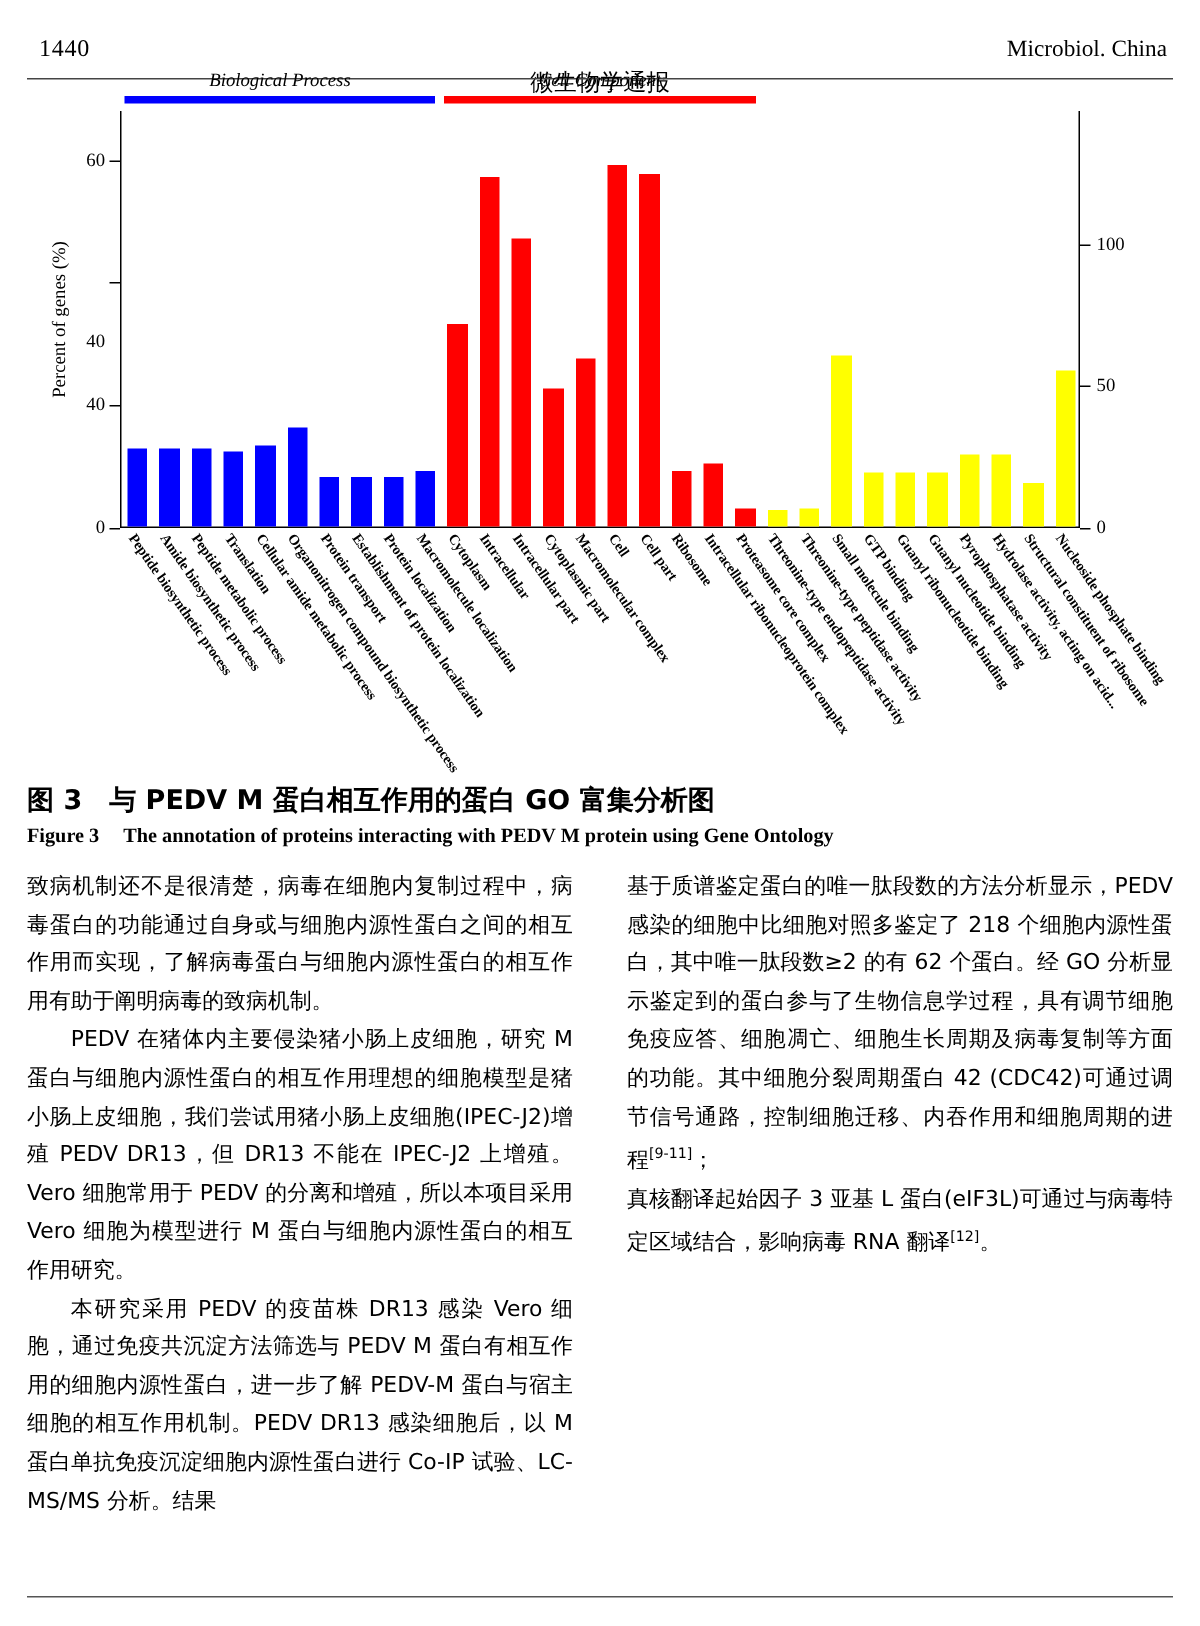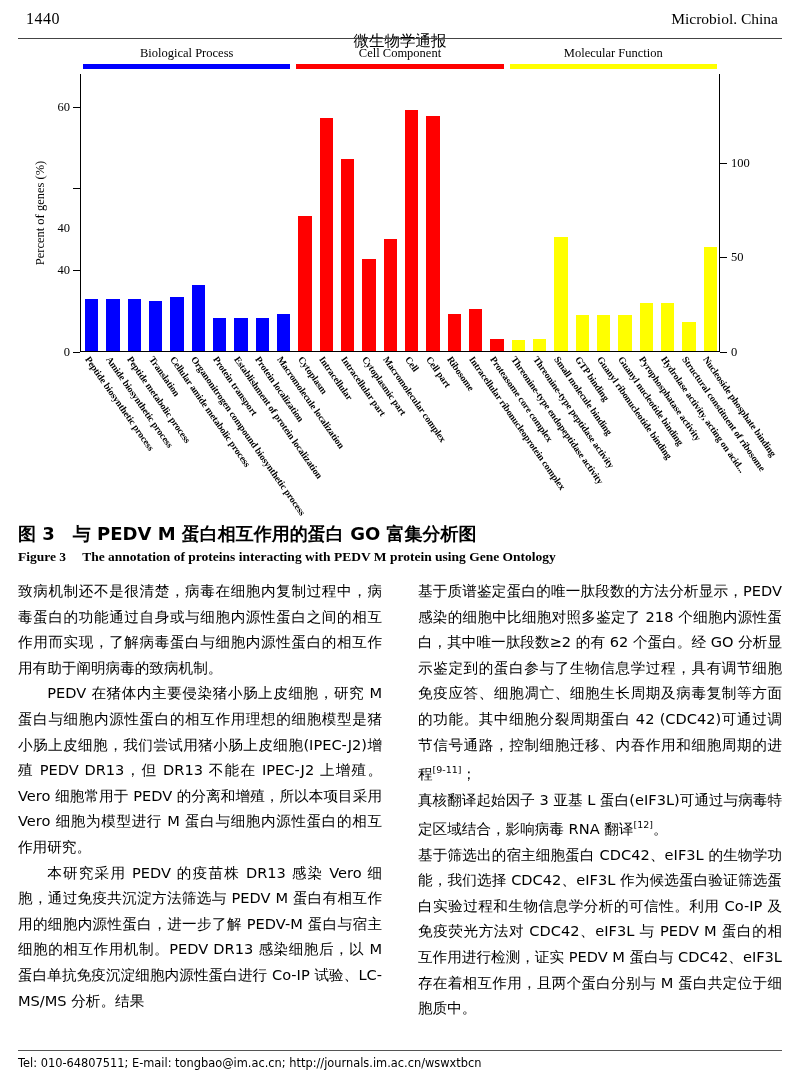--- a/index.html
+++ b/index.html
@@ -8,32 +8,32 @@
     background:#ffffff;
     font-family:"Liberation Serif", serif;
     color:#000;
     overflow:hidden;
     position:relative;
   }
   .page{position:relative;width:800px;height:1084px;}
 
   
   .runhead{
-    position:absolute;left:18px;top:8px;width:764px;height:34px;
+    position:absolute;left:18px;top:22px;width:764px;height:34px;
   }
   .runhead .pageno{position:absolute;left:8px;top:2px;font-size:16px;letter-spacing:.5px;}
   .runhead .journal-cn{position:absolute;left:0;right:0;top:2px;text-align:center;font-size:15.5px;font-family:Liberation Serif, serif;margin-top:21px;}
   .runhead .journal-en{position:absolute;right:4px;top:2px;font-size:15.5px;}
   .runhead .rule{position:absolute;left:0;right:0;top:30px;border-top:1.6px solid #444;}
 
   
   .figure{position:absolute;left:0;top:46px;width:800px;height:470px;}
 
   .cat-headers{position:absolute;left:0;top:0;width:800px;height:24px;}
-  .cat{position:absolute;text-align:center;font-size:12.5px;}
+  .cat{position:absolute;text-align:center;font-size:12.5px;font-style:italic;}
   .cat .cat-label{display:block;white-space:nowrap;}
   .cat .cat-rule{display:block;height:5px;margin-top:3px;}
 
   .plot{
     position:absolute;left:80px;top:28px;
     width:640px;height:278px;
     border-left:1.6px solid #000;
     border-right:1.6px solid #000;
     border-bottom:1.6px solid #000;
     box-sizing:border-box;
@@ -109,24 +109,20 @@
   <div class="figure">
 
     <div class="cat-headers" id="cat-headers">
         <div class="cat" style="left: 82.9867px; width: 207.36px;">
           <span class="cat-label">Biological Process</span>
           <span class="cat-rule" style="background: rgb(0, 0, 255);"></span>
         </div>
         <div class="cat" style="left: 296.32px; width: 207.36px;">
           <span class="cat-label">Cell Component</span>
           <span class="cat-rule" style="background: rgb(255, 0, 0);"></span>
-        </div>
-        <div class="cat" style="left: 509.653px; width: 207.36px;">
-          <span class="cat-label">Molecular Function</span>
-          <span class="cat-rule" style="background: rgb(255, 255, 0);"></span>
         </div>
       </div>
 
     <div class="yleft" id="yleft">
       <div class="ytitle-left">Percent of genes (%)</div>
     <div class="tick" style="top: 278px;"></div>
         <div class="tlab" style="top: 278px;">0</div>
         <div class="tick" style="top: 196.235px;"></div>
         <div class="tlab" style="top: 196.235px;">40</div>
         <div class="tick" style="top: 114.471px;"></div>
@@ -223,22 +219,20 @@
 
   <div class="cols">
     <div class="col left">
       <p class="para">致病机制还不是很清楚，病毒在细胞内复制过程中，病毒蛋白的功能通过自身或与细胞内源性蛋白之间的相互作用而实现，了解病毒蛋白与细胞内源性蛋白的相互作用有助于阐明病毒的致病机制。</p>
       <p class="para indent">PEDV 在猪体内主要侵染猪小肠上皮细胞，研究 M 蛋白与细胞内源性蛋白的相互作用理想的细胞模型是猪小肠上皮细胞，我们尝试用猪小肠上皮细胞(IPEC-J2)增殖 PEDV DR13，但 DR13 不能在 IPEC-J2 上增殖。Vero 细胞常用于 PEDV 的分离和增殖，所以本项目采用 Vero 细胞为模型进行 M 蛋白与细胞内源性蛋白的相互作用研究。</p>
       <p class="para indent">本研究采用 PEDV 的疫苗株 DR13 感染 Vero 细胞，通过免疫共沉淀方法筛选与 PEDV M 蛋白有相互作用的细胞内源性蛋白，进一步了解 PEDV-M 蛋白与宿主细胞的相互作用机制。PEDV DR13 感染细胞后，以 M 蛋白单抗免疫沉淀细胞内源性蛋白进行 Co-IP 试验、LC-MS/MS 分析。结果</p>
     </div>
     <div class="col right">
       <p class="para"><span>基于质谱鉴定蛋白的唯一肽段数的方法分析显示，PEDV 感染的细胞中比细胞对照多鉴定了 218 个细胞内源性蛋白，其中唯一肽段数≥2 的有 62 个蛋白。经 GO 分析显示鉴定到的蛋白参与了生物信息学过程，具有调节细胞免疫应答、细胞凋亡、细胞生长周期及病毒复制等方面的功能。其中细胞分裂周期蛋白 42 (CDC42)可通过调节信号通路，控制细胞迁移、内吞作用和细胞周期的进程</span><sup>[9-11]</sup>；</p>
       <p class="para"><span>真核翻译起始因子 3 亚基 L 蛋白(eIF3L)可通过与病毒特定区域结合，影响病毒 RNA 翻译</span><sup>[12]</sup>。</p>
-      <p class="para">基于筛选出的宿主细胞蛋白 CDC42、eIF3L 的生物学功能，我们选择 CDC42、eIF3L 作为候选蛋白验证筛选蛋白实验过程和生物信息学分析的可信性。利用 Co-IP 及免疫荧光方法对 CDC42、eIF3L 与 PEDV M 蛋白的相互作用进行检测，证实 PEDV M 蛋白与 CDC42、eIF3L 存在着相互作用，且两个蛋白分别与 M 蛋白共定位于细胞质中。</p>
     </div>
   </div>
 
   <div class="footer">
     <div class="rule"></div>
-    <div class="ftext">Tel: 010-64807511; E-mail: tongbao@im.ac.cn; http://journals.im.ac.cn/wswxtbcn</div>
   </div>
 
 </div>
 
 </body></html>

